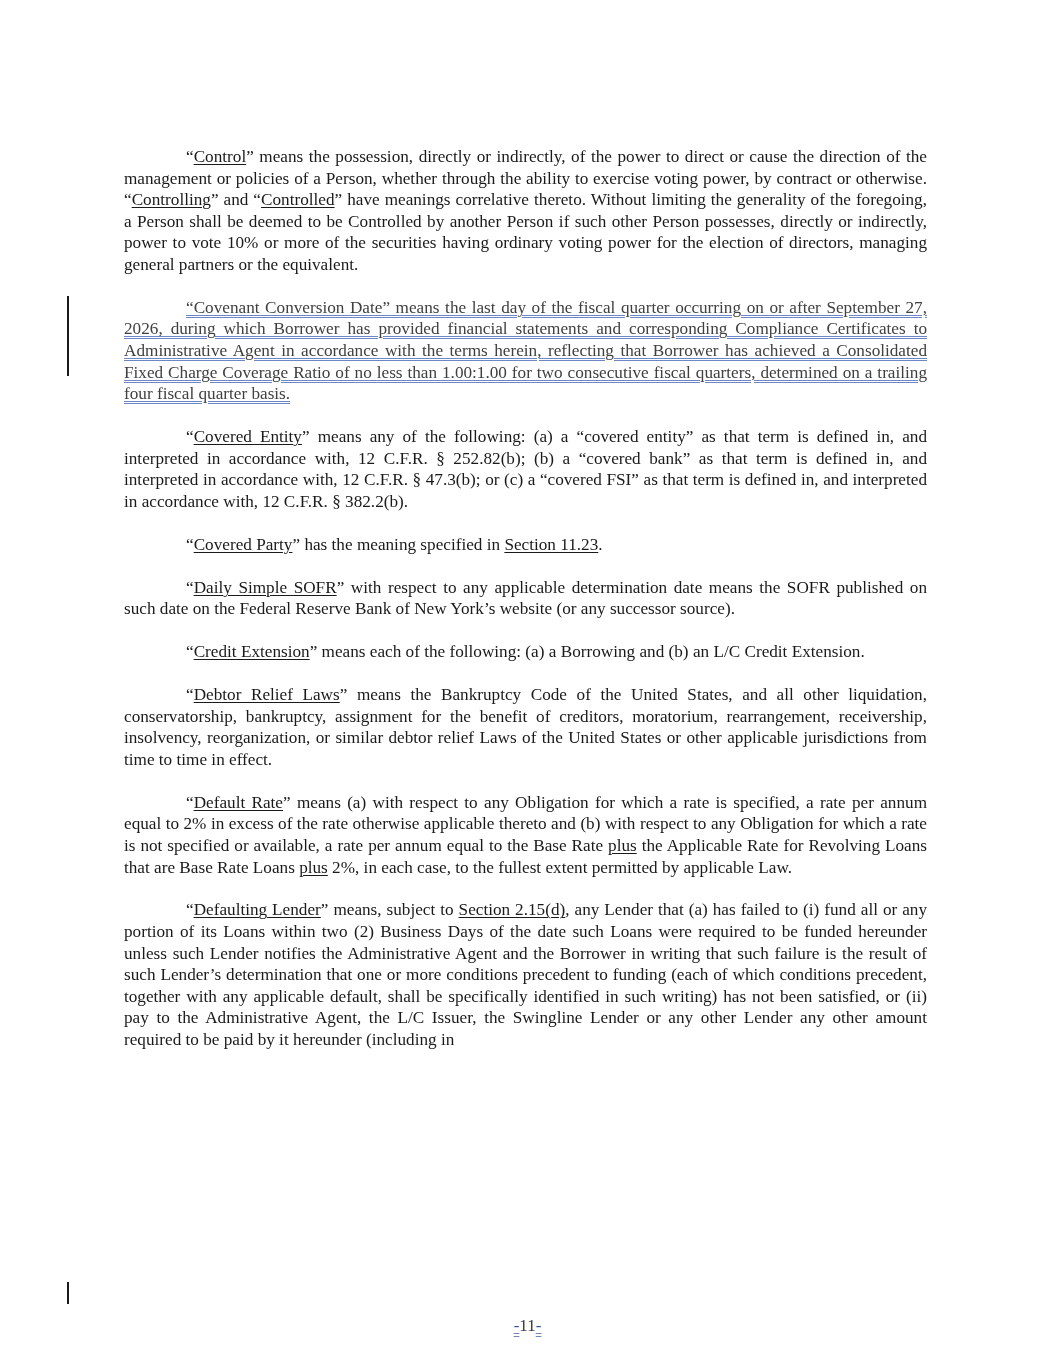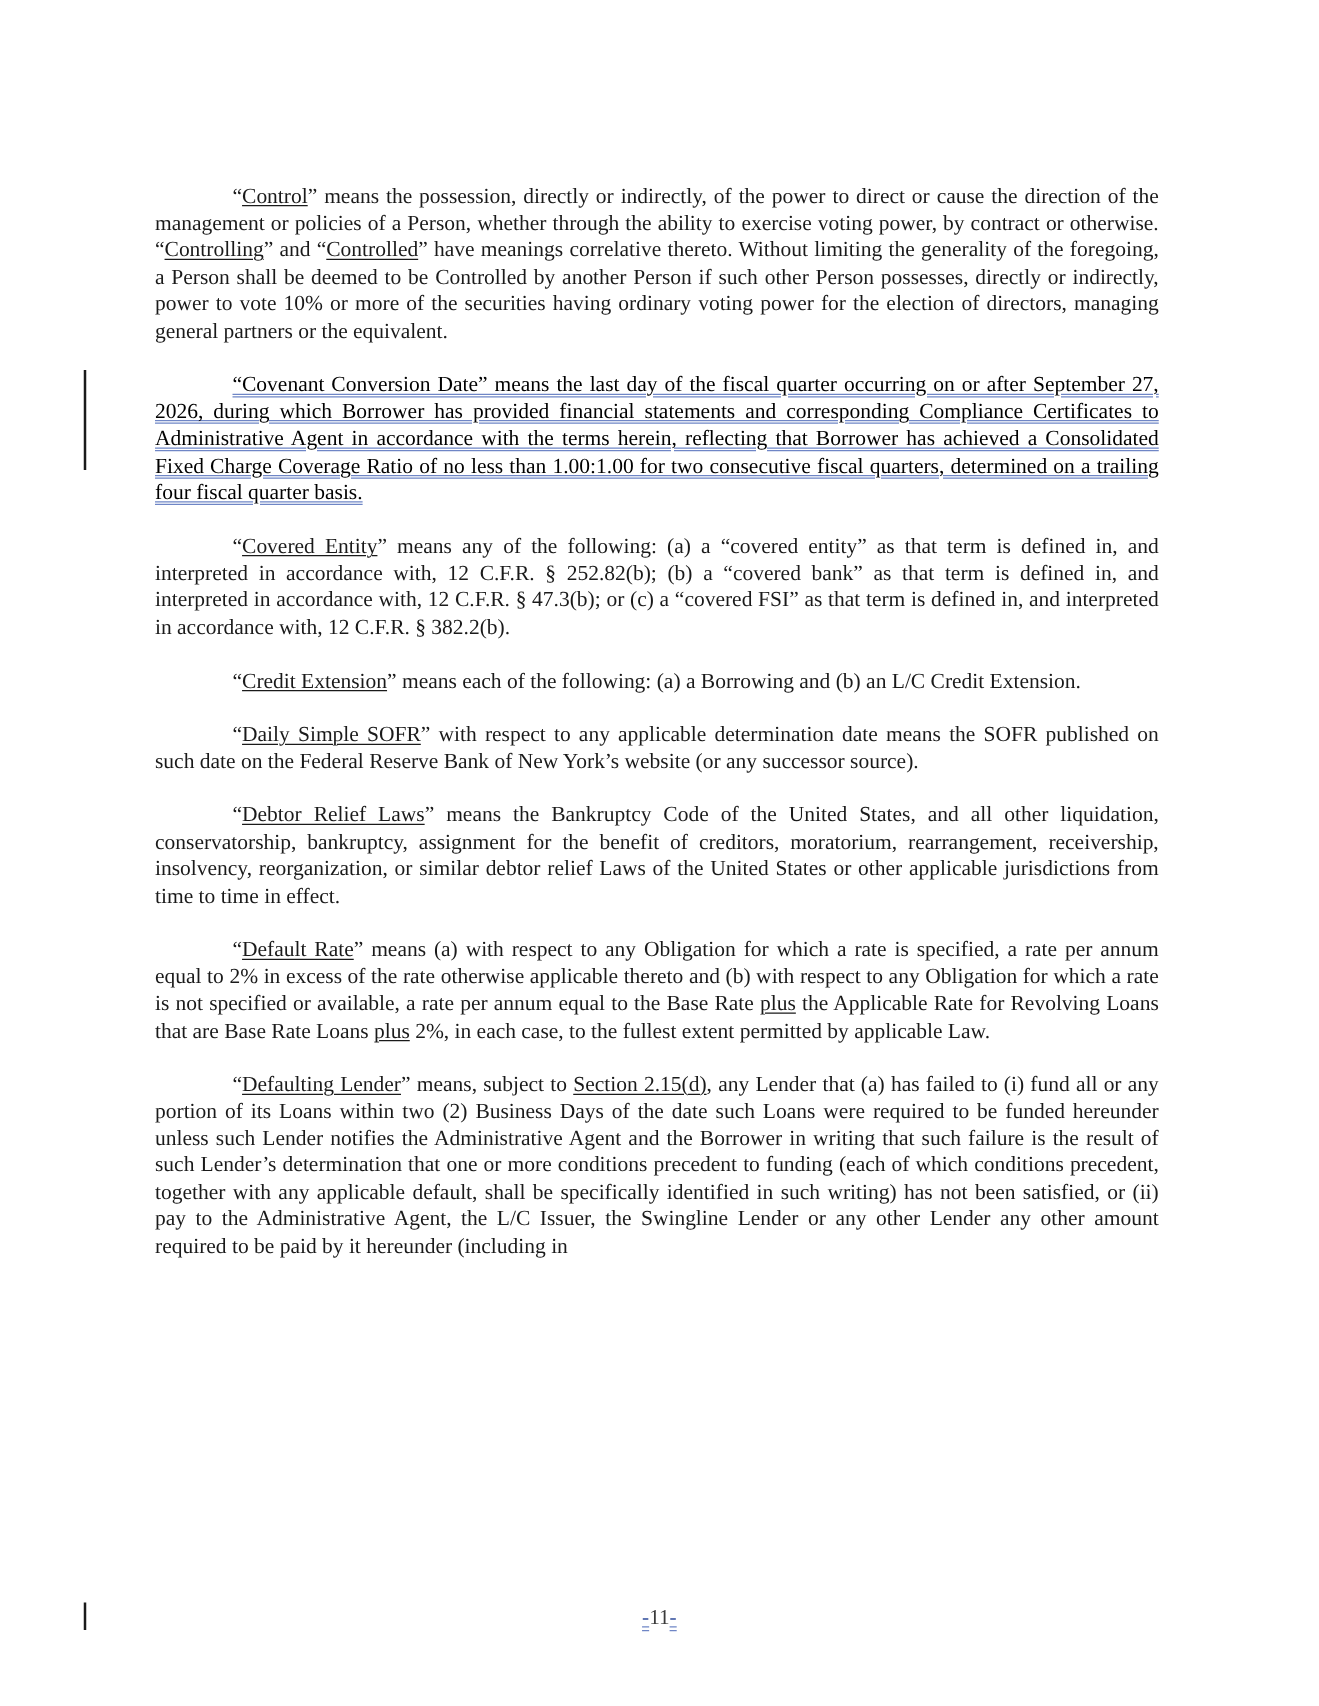--- a/index.html
+++ b/index.html
@@ -28,21 +28,21 @@
       text-align: justify;
       text-indent: 62px;
     }
     .term, .ref {
       text-decoration: underline;
       text-underline-offset: 2px;
       text-decoration-thickness: 1px;
       margin-top: 32px;
     }
     .inserted {
-      color: #000000;
+      color: #404040;
       text-decoration: underline double;
       text-decoration-color: #6f86c6;
       text-underline-offset: 2px;
       text-decoration-thickness: 1px;
     }
     .change-bar {
       position: absolute;
       left: 67px;
       width: 2px;
       background: #1a1a1a;
@@ -50,21 +50,21 @@
     .change-bar.top {
       top: 296px;
       height: 80px;
     }
     .change-bar.bottom {
       top: 1282px;
       height: 22px;
     }
     .footer {
       position: absolute;
-      top: 1284px;
+      top: 1316px;
       left: 0;
       width: 1055px;
       text-align: center;
       font-size: 17px;
       color: #3a55a0;
     }
     .footer .pn {
       text-decoration: underline double;
       text-decoration-color: #6f86c6;
       text-underline-offset: 2px;
@@ -75,22 +75,23 @@
   </style>
 </head>
 <body>
 
 <div class="change-bar top"></div>
 
 <div class="page" id="doc">
     <p class="para"><span>“</span><span class="term">Control</span><span>” means the possession, directly or indirectly, of the power to direct or cause the direction of the management or policies of a Person, whether through the ability to exercise voting power, by contract or otherwise. “</span><span class="term">Controlling</span><span>” and “</span><span class="term">Controlled</span><span>” have meanings correlative thereto. Without limiting the generality of the foregoing, a Person shall be deemed to be Controlled by another Person if such other Person possesses, directly or indirectly, power to vote 10% or more of the securities having ordinary voting power for the election of directors, managing general partners or the equivalent.</span></p>
     <p class="para inserted"><span>“Covenant Conversion Date” means the last day of the fiscal quarter occurring on or after September 27, 2026, during which Borrower has provided financial statements and corresponding Compliance Certificates to Administrative Agent in accordance with the terms herein, reflecting that Borrower has achieved a Consolidated Fixed Charge Coverage Ratio of no less than 1.00:1.00 for two consecutive fiscal quarters, determined on a trailing four fiscal quarter basis.</span></p>
     <p class="para"><span>“</span><span class="term">Covered Entity</span><span>” means any of the following: (a) a “covered entity” as that term is defined in, and interpreted in accordance with, 12 C.F.R. § 252.82(b); (b) a “covered bank” as that term is defined in, and interpreted in accordance with, 12 C.F.R. § 47.3(b); or (c) a “covered FSI” as that term is defined in, and interpreted in accordance with, 12 C.F.R. § 382.2(b).</span></p>
+    <p class="para"><span>“</span><span class="term">Covered Party</span><span>” has the meaning specified in </span><span class="ref">Section 11.23</span><span>.</span></p>
+    <p class="para"><span>“</span><span class="term">Daily Simple SOFR</span><span>” with respect to any applicable determination date means the SOFR published on such date on the Federal Reserve Bank of New York’s website (or any successor source).</span></p>
     <p class="para"><span>“</span><span class="term">Credit Extension</span><span>” means each of the following: (a) a Borrowing and (b) an L/C Credit Extension.</span></p>
-    <p class="para"><span>“</span><span class="term">Daily Simple SOFR</span><span>” with respect to any applicable determination date means the SOFR published on such date on the Federal Reserve Bank of New York’s website (or any successor source).</span></p>
     <p class="para"><span>“</span><span class="term">Debtor Relief Laws</span><span>” means the Bankruptcy Code of the United States, and all other liquidation, conservatorship, bankruptcy, assignment for the benefit of creditors, moratorium, rearrangement, receivership, insolvency, reorganization, or similar debtor relief Laws of the United States or other applicable jurisdictions from time to time in effect.</span></p>
     <p class="para"><span>“</span><span class="term">Default Rate</span><span>” means (a) with respect to any Obligation for which a rate is specified, a rate per annum equal to 2% in excess of the rate otherwise applicable thereto and (b)&nbsp;with respect to any Obligation for which a rate is not specified or available, a rate per annum equal to the Base Rate </span><span class="term">plus</span><span> the Applicable Rate for Revolving Loans that are Base Rate Loans </span><span class="term">plus</span><span> 2%, in each case, to the fullest extent permitted by applicable Law.</span></p>
     <p class="para"><span>“</span><span class="term">Defaulting Lender</span><span>” means, subject to </span><span class="ref">Section 2.15(d)</span><span>, any Lender that (a) has failed to (i) fund all or any portion of its Loans within two (2) Business Days of the date such Loans were required to be funded hereunder unless such Lender notifies the Administrative Agent and the Borrower in writing that such failure is the result of such Lender’s determination that one or more conditions precedent to funding (each of which conditions precedent, together with any applicable default, shall be specifically identified in such writing) has not been satisfied, or (ii) pay to the Administrative Agent, the L/C Issuer, the Swingline Lender or any other Lender any other amount required to be paid by it hereunder (including in</span></p>
   </div>
 
 <div class="change-bar bottom"></div>
 
 <div class="footer">
   <span class="pn">-</span><span class="num">11</span><span class="pn">-</span>
 </div>

